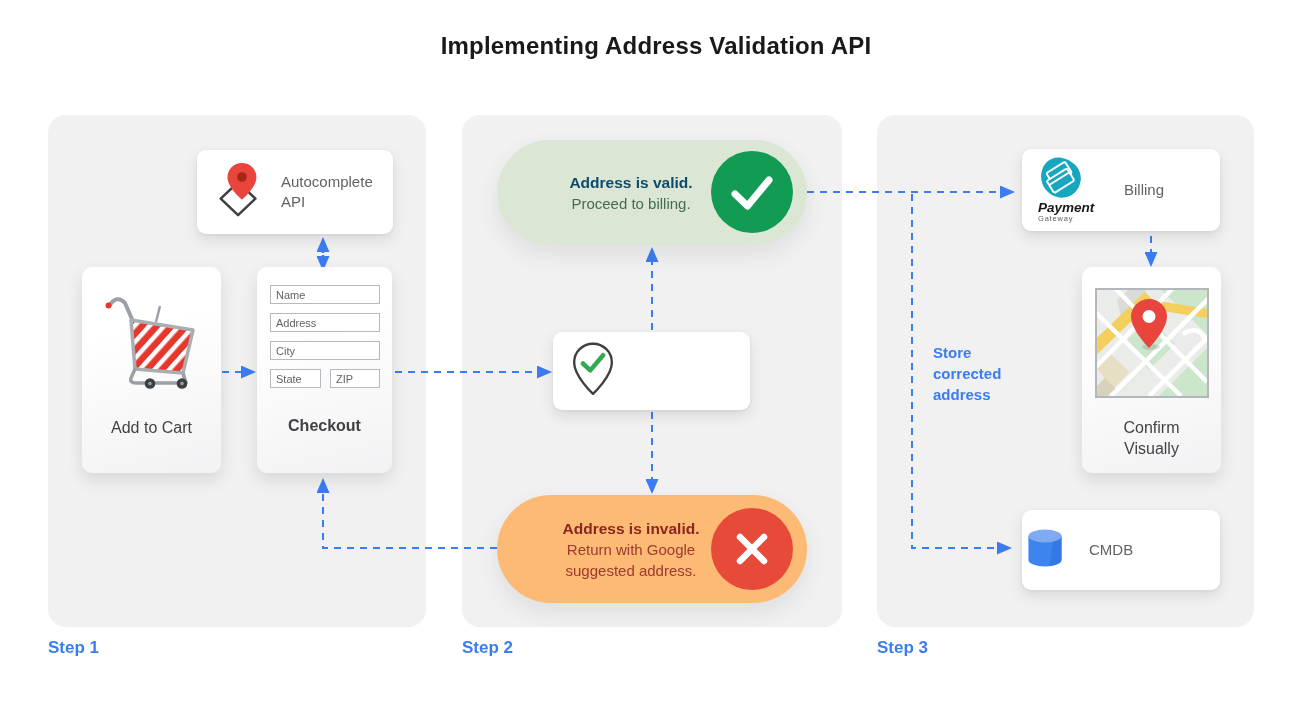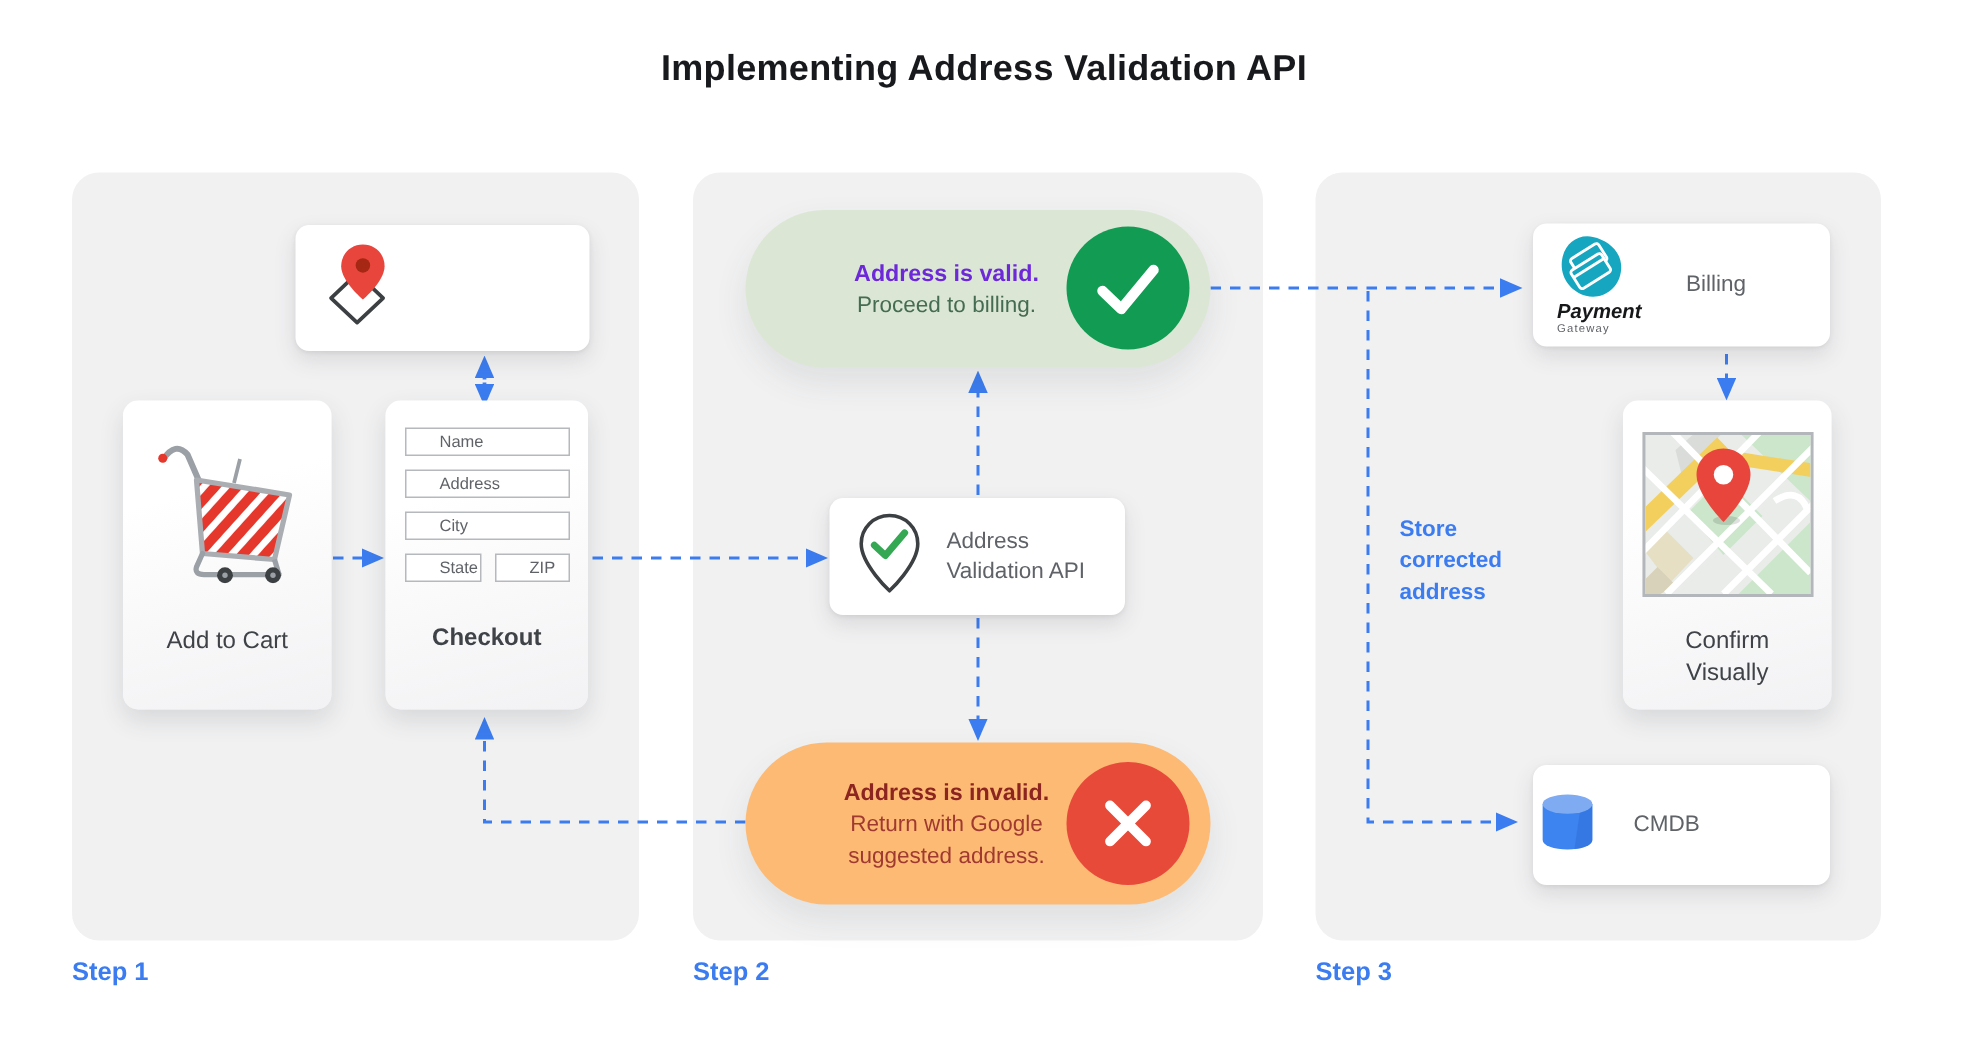--- a/index.html
+++ b/index.html
@@ -54,40 +54,40 @@
   .autocomplete-card { left: 197px; top: 150px; width: 196px; height: 84px; padding-left: 16px; gap: 14px; }
   .addcart-card  { left: 82px; }
   .checkout-card { left: 257px; top: 267px; width: 135px; height: 206px;
     position: absolute; background: linear-gradient(165deg,#ffffff 30%,#f2f2f4 100%);
     border-radius: 10px; box-shadow: 0 7px 16px rgba(60,64,67,.14); }
   .checkout-card .caption { position: absolute; top: 150px; left: 0; width: 100%;
     text-align: center; font-size: 16px; font-weight: 700; color: #3f4347; }
   .form-fields { position: absolute; left: 13px; top: 18px; width: 110px; }
   .field {
     height: 19px; margin-bottom: 9px; border: 1px solid #b5b8bd; background: #fff;
-    font-size: 11px; color: #5f6368; padding: 2px 0 0 22px; line-height: 14px;
+    font-size: 11px; color: #5f6368; padding: 2px 0 0 5px; line-height: 14px;
   }
   .field-row { display: flex; gap: 9px; }
   .field-row .field.state { width: 51px; }
   .field-row .field.zip { width: 50px; }
   .cart-svg { display: block; margin: 26px auto 0; }
 
   
   .pill {
     position: absolute; left: 497px; width: 310px; border-radius: 54px;
     box-shadow: 0 10px 22px rgba(60,64,67,.10);
   }
   .pill.valid   { top: 140px; height: 105px; background: #dbe7d4; }
   .pill.invalid { top: 495px; height: 108px; background: #fdba74; }
   .pill .pill-text {
     position: absolute; left: 38px; top: 0; height: 100%; width: 192px;
     display: flex; flex-direction: column; justify-content: center;
     text-align: center; line-height: 21px; font-size: 15px;
   }
-  .pill.valid .pill-title { font-weight: 700; color: #6d28d9; font-size: 15.5px; }
+  .pill.valid .pill-title { font-weight: 700; color: #0c4a6e; font-size: 15.5px; }
   .pill.valid .pill-sub   { color: #456c52; }
   .pill.invalid .pill-title { font-weight: 700; color: #8c2420; font-size: 15.5px; }
   .pill.invalid .pill-sub   { color: #a03a31; }
   .status-circle {
     position: absolute; left: 214px; width: 82px; height: 82px; border-radius: 50%;
     display: flex; align-items: center; justify-content: center;
   }
   .pill.valid .status-circle   { top: 11px; background: #129b52; }
   .pill.invalid .status-circle { top: 13px; background: #e84a3a; }
 
@@ -149,20 +149,21 @@
   </svg>
 
   <div class="card autocomplete-card">
     <span>
       <svg width="54" height="60" viewBox="0 0 56 62">
         <polygon points="26,23 44,40 26,57 8,40" fill="#ffffff" stroke="#3c4043" stroke-width="2.6" stroke-linejoin="round"></polygon>
         <path d="M30,3 C21.5,3 15,9.5 15,18 C15,28.5 30,41 30,41 C30,41 45,28.5 45,18 C45,9.5 38.5,3 30,3 Z" fill="#e8453c"></path>
         <circle cx="30" cy="17.5" r="5" fill="#a52714"></circle>
       </svg>
     </span>
+    <span class="label">Autocomplete API</span>
   </div>
 
   <div class="bigcard addcart-card">
     <svg class="cart-svg" width="100" height="96" viewBox="0 0 100 96">
       <defs>
         <pattern id="stripe" width="11" height="11" patternUnits="userSpaceOnUse" patternTransform="rotate(-48)">
           <rect width="11" height="11" fill="#e5372b"></rect>
           <rect y="0" width="11" height="4.5" fill="#ffffff"></rect>
         </pattern>
       </defs>
@@ -207,21 +208,20 @@
     </div>
   </div>
 
   <div class="card validation-card">
     <span>
       <svg width="46" height="56" viewBox="0 0 50 60">
         <path d="M25,2.5 C13.5,2.5 4.5,11.5 4.5,23 C4.5,38 25,57 25,57 C25,57 45.5,38 45.5,23 C45.5,11.5 36.5,2.5 25,2.5 Z" fill="#ffffff" stroke="#3c4043" stroke-width="2.6" stroke-linejoin="round"></path>
         <polyline points="14,24 22,31.5 36,15" fill="none" stroke="#34a853" stroke-width="5" stroke-linecap="round" stroke-linejoin="round"></polyline>
       </svg>
     </span>
-    <span class="label">Address Validation API</span>
   </div>
 
   <div class="pill invalid">
     <div class="pill-text">
       <span class="pill-title">Address is invalid.</span>
       <span class="pill-sub">Return with Google suggested address.</span>
     </div>
     <div class="status-circle">
       <svg width="82" height="82" viewBox="0 0 82 82">
         <g stroke="#ffffff" stroke-width="6.5" stroke-linecap="round">

